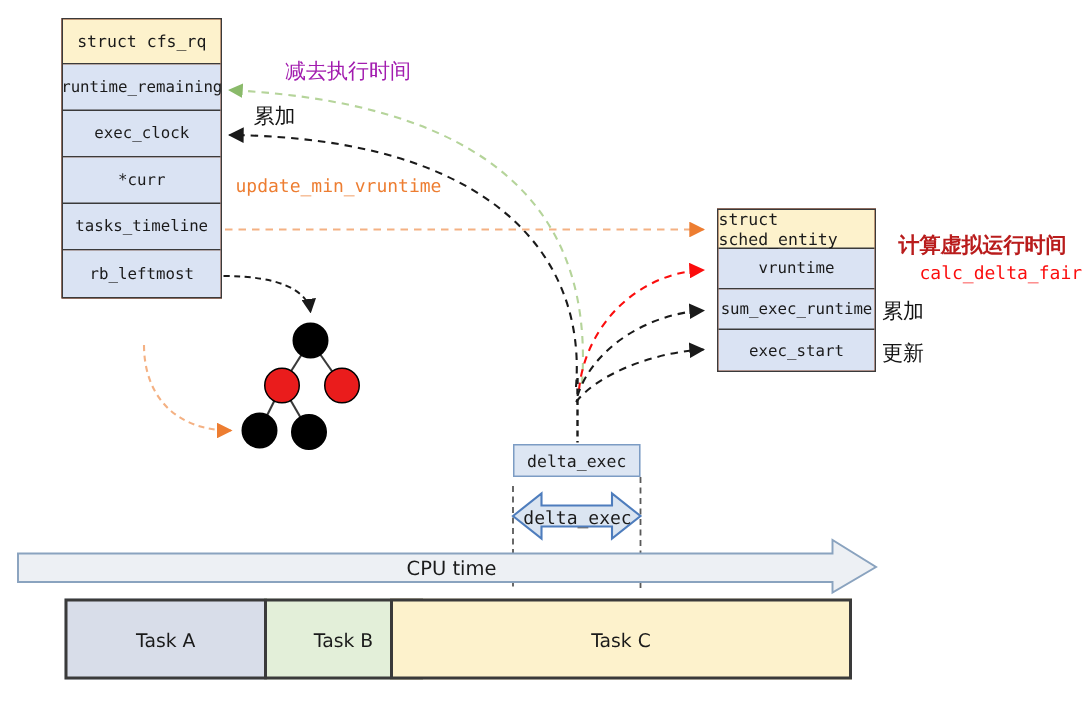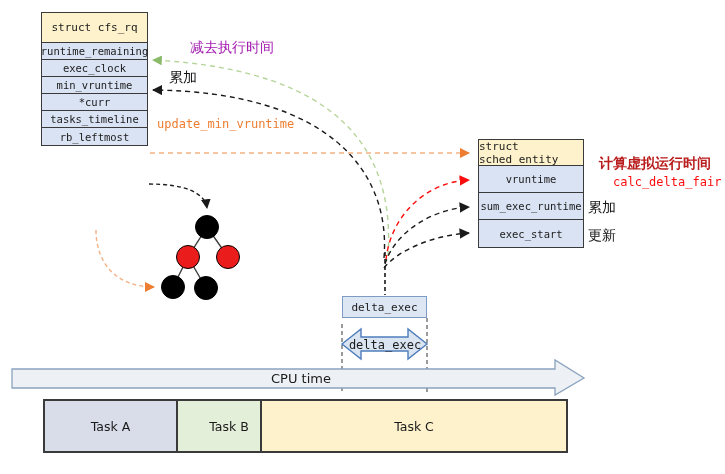--- a/index.html
+++ b/index.html
@@ -15,21 +15,21 @@
     font-family:"DejaVu Sans Mono",monospace;font-size:11px;color:#1a1a1a;
   }
   .struct-row{
     background:#dae3f3;border-bottom:1px solid #3a3a3a;box-sizing:border-box;
     display:flex;align-items:center;justify-content:center;
     font-family:"DejaVu Sans Mono",monospace;font-size:10.5px;color:#1a1a1a;
   }
   .struct-row:last-child{border-bottom:none;}
   #cfs-rq{left:41px;top:12px;width:107px;}
   #cfs-rq .struct-header{height:30px;}
-  #cfs-rq .struct-row{height:17px;}
+  #cfs-rq .struct-row{height:31px;}
   #sched-entity{left:478px;top:139px;width:106px;}
   #sched-entity .struct-header{height:26px;}
   #sched-entity .struct-row{height:27px;}
   
   .ann{position:absolute;z-index:4;white-space:nowrap;}
   .ann-cn{font-size:14px;color:#141414;}
   .ann-green{color:#a21caf;}
   .ann-red{color:#b91c1c;font-weight:bold;}
   .ann-mono{font-family:"DejaVu Sans Mono",monospace;font-size:12px;}
   .orange-text{color:#ed7d31;}
@@ -56,21 +56,20 @@
 </style>
 </head>
 <body>
 
 <div id="stage">
 
   <div class="struct" id="cfs-rq">
     <div class="struct-header">struct cfs_rq</div>
     <div class="struct-row">runtime_remaining</div>
     <div class="struct-row">exec_clock</div>
-    <div class="struct-row">min_vruntime</div>
     <div class="struct-row">*curr</div>
     <div class="struct-row">tasks_timeline</div>
     <div class="struct-row">rb_leftmost</div>
   </div>
 
   <div class="struct" id="sched-entity">
     <div class="struct-header">struct sched_entity</div>
     <div class="struct-row">vruntime</div>
     <div class="struct-row">sum_exec_runtime</div>
     <div class="struct-row">exec_start</div>

